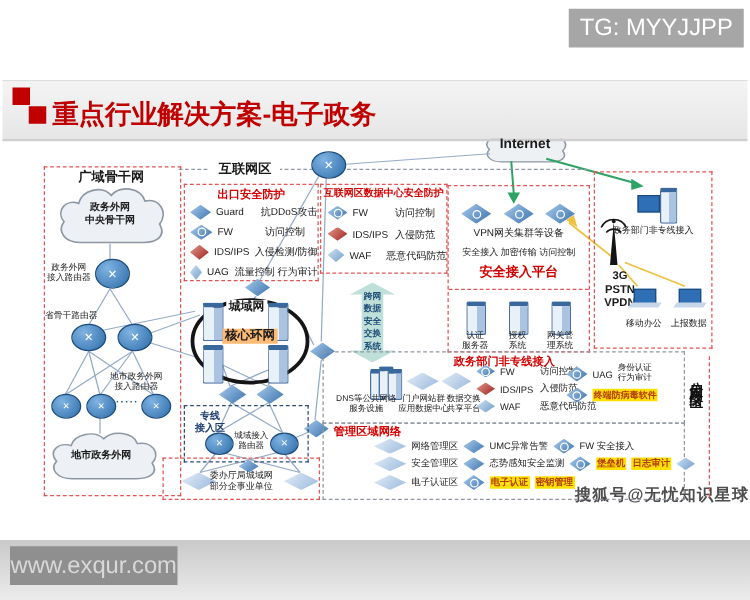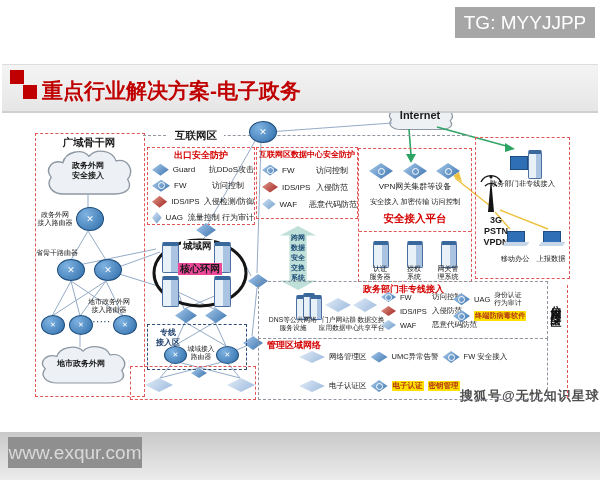--- a/index.html
+++ b/index.html
@@ -121,21 +121,21 @@
 <div class="abs title-band"></div>
 <div class="abs sq" style="left:10px;top:70px"></div>
 <div class="abs sq" style="left:23px;top:85px"></div>
 <div class="abs page-title">重点行业解决方案-电子政务</div>
 <div class="abs sohu">搜狐号@无忧知识星球</div>
 
 <div class="abs red-dash" style="left:35px;top:133px;width:108px;height:262px"></div>
 <div class="abs lbl b nw" style="left:35px;top:136px;width:108px;font-size:10.5px">广域骨干网</div>
 <div class="abs lbl b" style="left:56px;top:161px;width:64px">
   <div>政务外网</div>
-  <div>安全接入</div>
+  <div>中央骨干网</div>
 </div>
 <div class="abs router" style="left:76px;top:207px;width:26px;height:22px">
     <span>✕</span>
   </div>
 <div class="abs lbl" style="left:33px;top:211px;width:44px;font-size:7px">
   <div>政务外网</div>
   <div>接入路由器</div>
 </div>
 <div class="abs lbl nw" style="left:36px;top:249px;font-size:7px">省骨干路由器</div>
 <div class="abs router" style="left:57px;top:259px;width:26px;height:20px">
@@ -208,21 +208,21 @@
       <span style="width:30px">WAF</span>
       <span>恶意代码防范</span>
     </div>
 </div>
 
 <div class="abs server" style="left:162px;top:242px;width:15px;height:26px"></div>
 <div class="abs server" style="left:214px;top:242px;width:15px;height:26px"></div>
 <div class="abs server" style="left:162px;top:276px;width:15px;height:26px"></div>
 <div class="abs server" style="left:214px;top:276px;width:15px;height:26px"></div>
 <div class="abs lbl b nw" style="left:181px;top:240px;font-size:9.5px;background:#fff;padding:0 2px">城域网</div>
-<div class="abs lbl b nw" style="left:178px;top:263px;font-size:10px;background:#ec4899;padding:0 2px">核心环网</div>
+<div class="abs lbl b nw" style="left:178px;top:263px;font-size:10px;background:#fdba74;padding:0 2px">核心环网</div>
 <div class="abs dia" style="left:175px;top:308px;width:22px;height:15px"></div>
 <div class="abs dia" style="left:205px;top:308px;width:22px;height:15px"></div>
 <div class="abs dia" style="left:248px;top:274px;width:20px;height:14px"></div>
 <div class="abs dia" style="left:243px;top:336px;width:20px;height:14px"></div>
 
 <div class="abs xarrow" style="left:280px;top:226px;width:36px;height:64px">
   <div>跨网</div>
   <div>数据</div>
   <div>安全</div>
   <div>交换</div>
@@ -328,20 +328,30 @@
 <div class="abs gray-dash" style="left:258px;top:338px;width:288px;height:60px">
   <div class="lbl tred nw abs" style="left:8px;top:1px;font-size:9px">管理区域网络</div>
   <div class="row abs" style="left:40px;top:12px;font-size:7.5px">
     <span class="plat" style="width:26px;height:12px"></span>
     <span>网络管理区</span>
     <span class="dia" style="width:17px;height:11px"></span>
     <span>UMC异常告警</span>
     <span class="dia ring" style="width:17px;height:12px"></span>
     <span>FW 安全接入</span>
   </div>
+  <div class="row abs" style="left:40px;top:26px;font-size:7.5px">
+    <span class="plat" style="width:26px;height:12px"></span>
+    <span>安全管理区</span>
+    <span class="dia" style="width:17px;height:11px"></span>
+    <span>态势感知安全监测</span>
+    <span class="dia ring" style="width:17px;height:12px"></span>
+    <span class="hl">堡垒机</span>
+    <span class="hl">日志审计</span>
+    <span class="dia lt" style="width:15px;height:10px"></span>
+  </div>
   <div class="row abs" style="left:40px;top:41px;font-size:7.5px">
     <span class="plat" style="width:26px;height:12px"></span>
     <span>电子认证区</span>
     <span class="dia ring" style="width:17px;height:12px"></span>
     <span class="hl">电子认证</span>
     <span class="hl">密钥管理</span>
   </div>
 </div>
 
 <div class="abs navy-dash" style="left:147px;top:324px;width:98px;height:44px">
@@ -358,16 +368,20 @@
   <div class="lbl abs" style="left:38px;top:20px;width:30px;font-size:6.8px">
     <div>城域接入</div>
       <div>路由器</div>
   </div>
 </div>
 
 <div class="abs red-dash" style="left:130px;top:366px;width:124px;height:32px">
   <div class="plat abs" style="left:14px;top:11px;width:28px;height:14px"></div>
   <div class="plat abs" style="left:96px;top:11px;width:28px;height:14px"></div>
   <div class="dia abs" style="left:60px;top:1px;width:16px;height:10px"></div>
+  <div class="lbl abs" style="left:28px;top:9px;width:68px;font-size:7.2px">
+    <div>委办厅局城域网</div>
+      <div>部分企事业单位</div>
+  </div>
 </div>
 
 <div class="abs vtext" style="left:548px;top:296px;height:60px">公用网络区</div>
 <div class="abs" style="left:567px;top:285px;height:113px;border-left:1.5px dashed #e05555"></div>
 
 </body></html>

